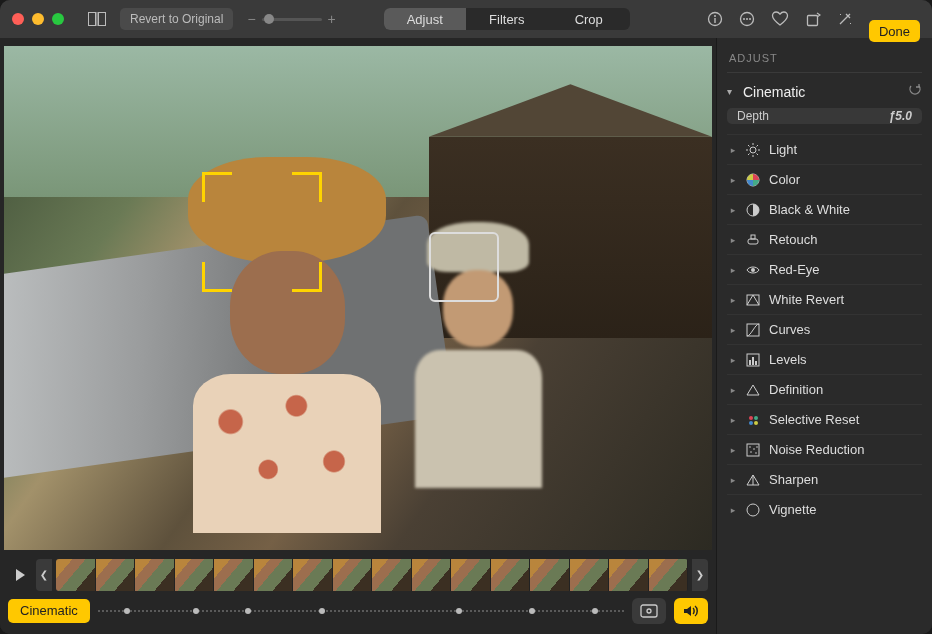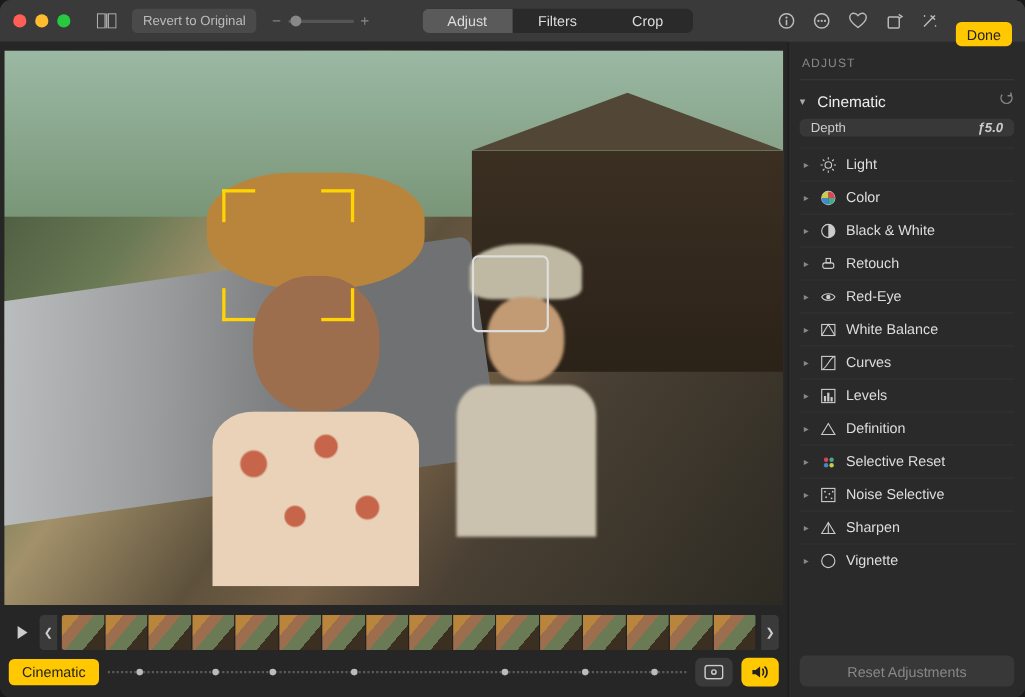--- a/index.html
+++ b/index.html
@@ -566,21 +566,21 @@
             <span>Red-Eye</span>
           </div>
           <div class="adj-item">
             <span class="chev">▸</span>
             <span class="ico">
               <svg width="16" height="16" viewBox="0 0 16 16">
                 <rect x="2" y="3" width="12" height="10" fill="none" stroke="#ccc"></rect>
                 <path d="M2 13 L8 3 L14 13" fill="none" stroke="#ccc"></path>
               </svg>
             </span>
-            <span>White Balance</span>
+            <span>White Revert</span>
           </div>
           <div class="adj-item">
             <span class="chev">▸</span>
             <span class="ico">
               <svg width="16" height="16" viewBox="0 0 16 16">
                 <rect x="2" y="2" width="12" height="12" fill="none" stroke="#ccc"></rect>
                 <path d="M2 14 C6 14 10 2 14 2" fill="none" stroke="#ccc"></path>
               </svg>
             </span>
             <span>Curves</span>
@@ -623,21 +623,21 @@
             <span class="ico">
               <svg width="16" height="16" viewBox="0 0 16 16">
                 <rect x="2" y="2" width="12" height="12" fill="none" stroke="#ccc"></rect>
                 <circle cx="5" cy="5" r="0.8" fill="#ccc"></circle>
                 <circle cx="9" cy="7" r="0.8" fill="#ccc"></circle>
                 <circle cx="6" cy="10" r="0.8" fill="#ccc"></circle>
                 <circle cx="11" cy="11" r="0.8" fill="#ccc"></circle>
                 <circle cx="12" cy="5" r="0.8" fill="#ccc"></circle>
               </svg>
             </span>
-            <span>Noise Selective</span>
+            <span>Noise Reduction</span>
           </div>
           <div class="adj-item">
             <span class="chev">▸</span>
             <span class="ico">
               <svg width="16" height="16" viewBox="0 0 16 16">
                 <path d="M2 13 L8 3 L14 13 Z" fill="none" stroke="#ccc"></path>
                 <line x1="8" y1="3" x2="8" y2="13" stroke="#ccc"></line>
               </svg>
             </span>
             <span>Sharpen</span>
@@ -646,17 +646,16 @@
             <span class="chev">▸</span>
             <span class="ico">
               <svg width="16" height="16" viewBox="0 0 16 16">
                 <circle cx="8" cy="8" r="6" fill="none" stroke="#ccc"></circle>
               </svg>
             </span>
             <span>Vignette</span>
           </div>
         </div>
 
-      <div class="reset-btn">Reset Adjustments</div>
     </div>
 
   </div>
 </div>
 
 </body></html>

